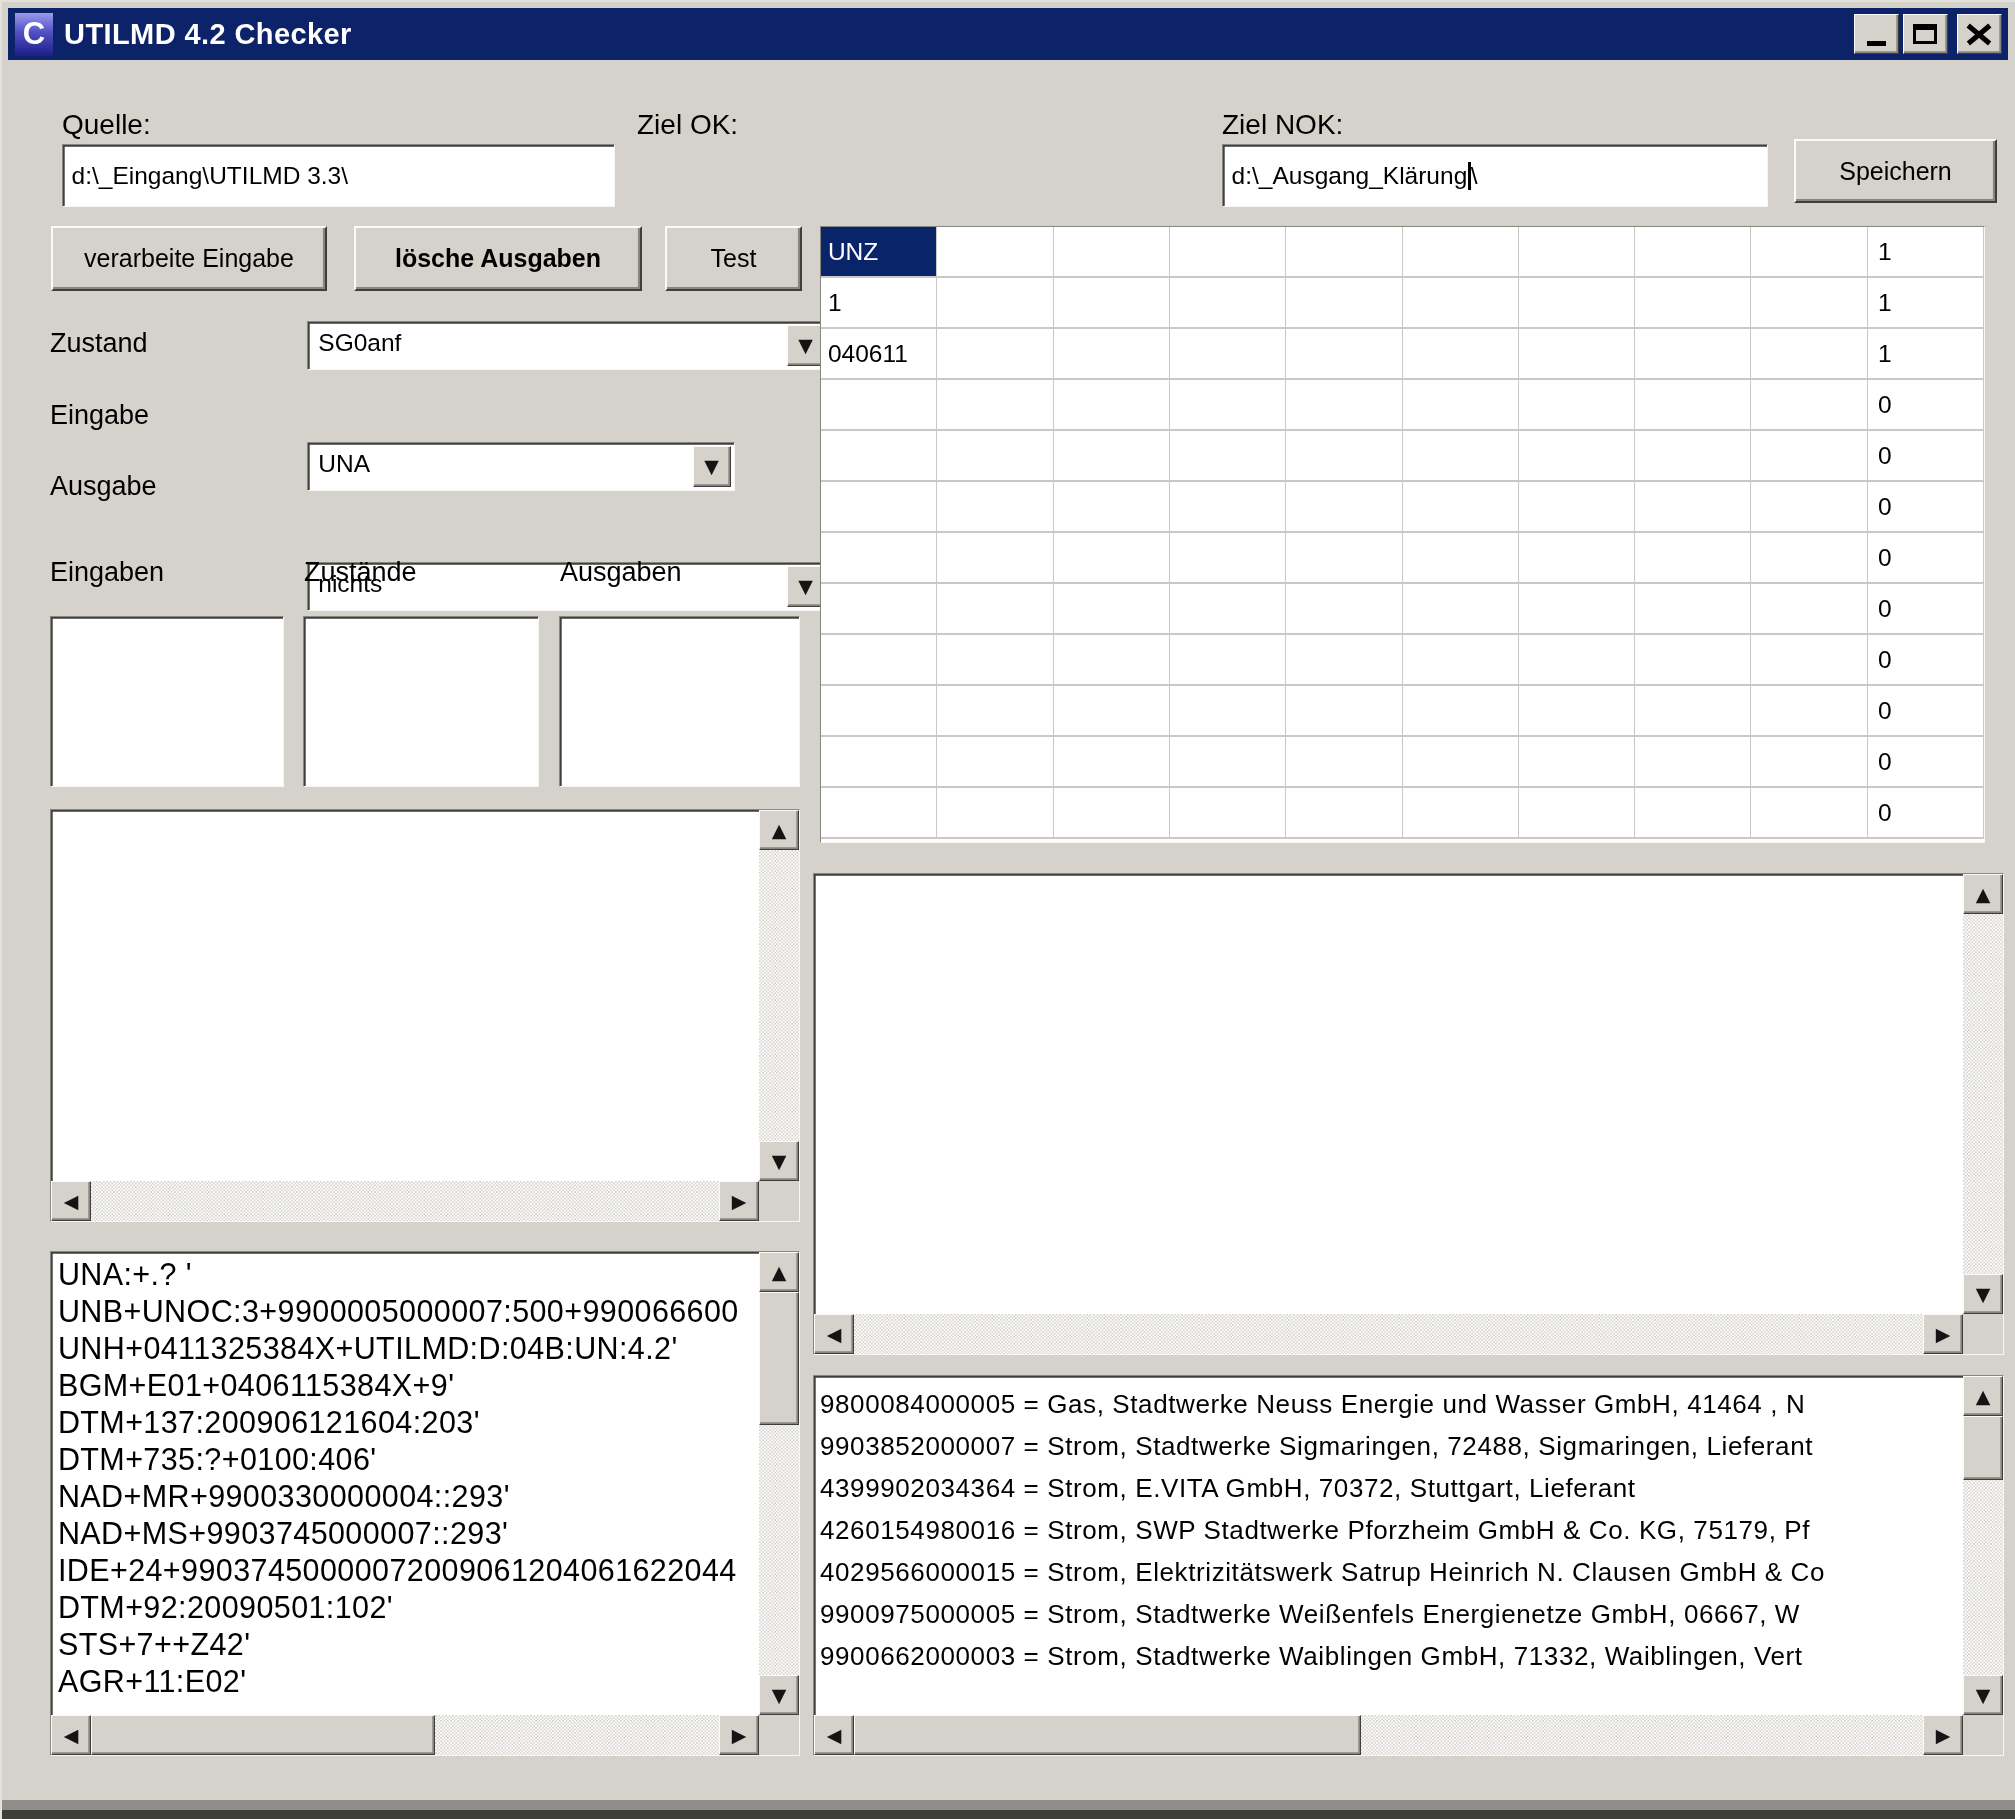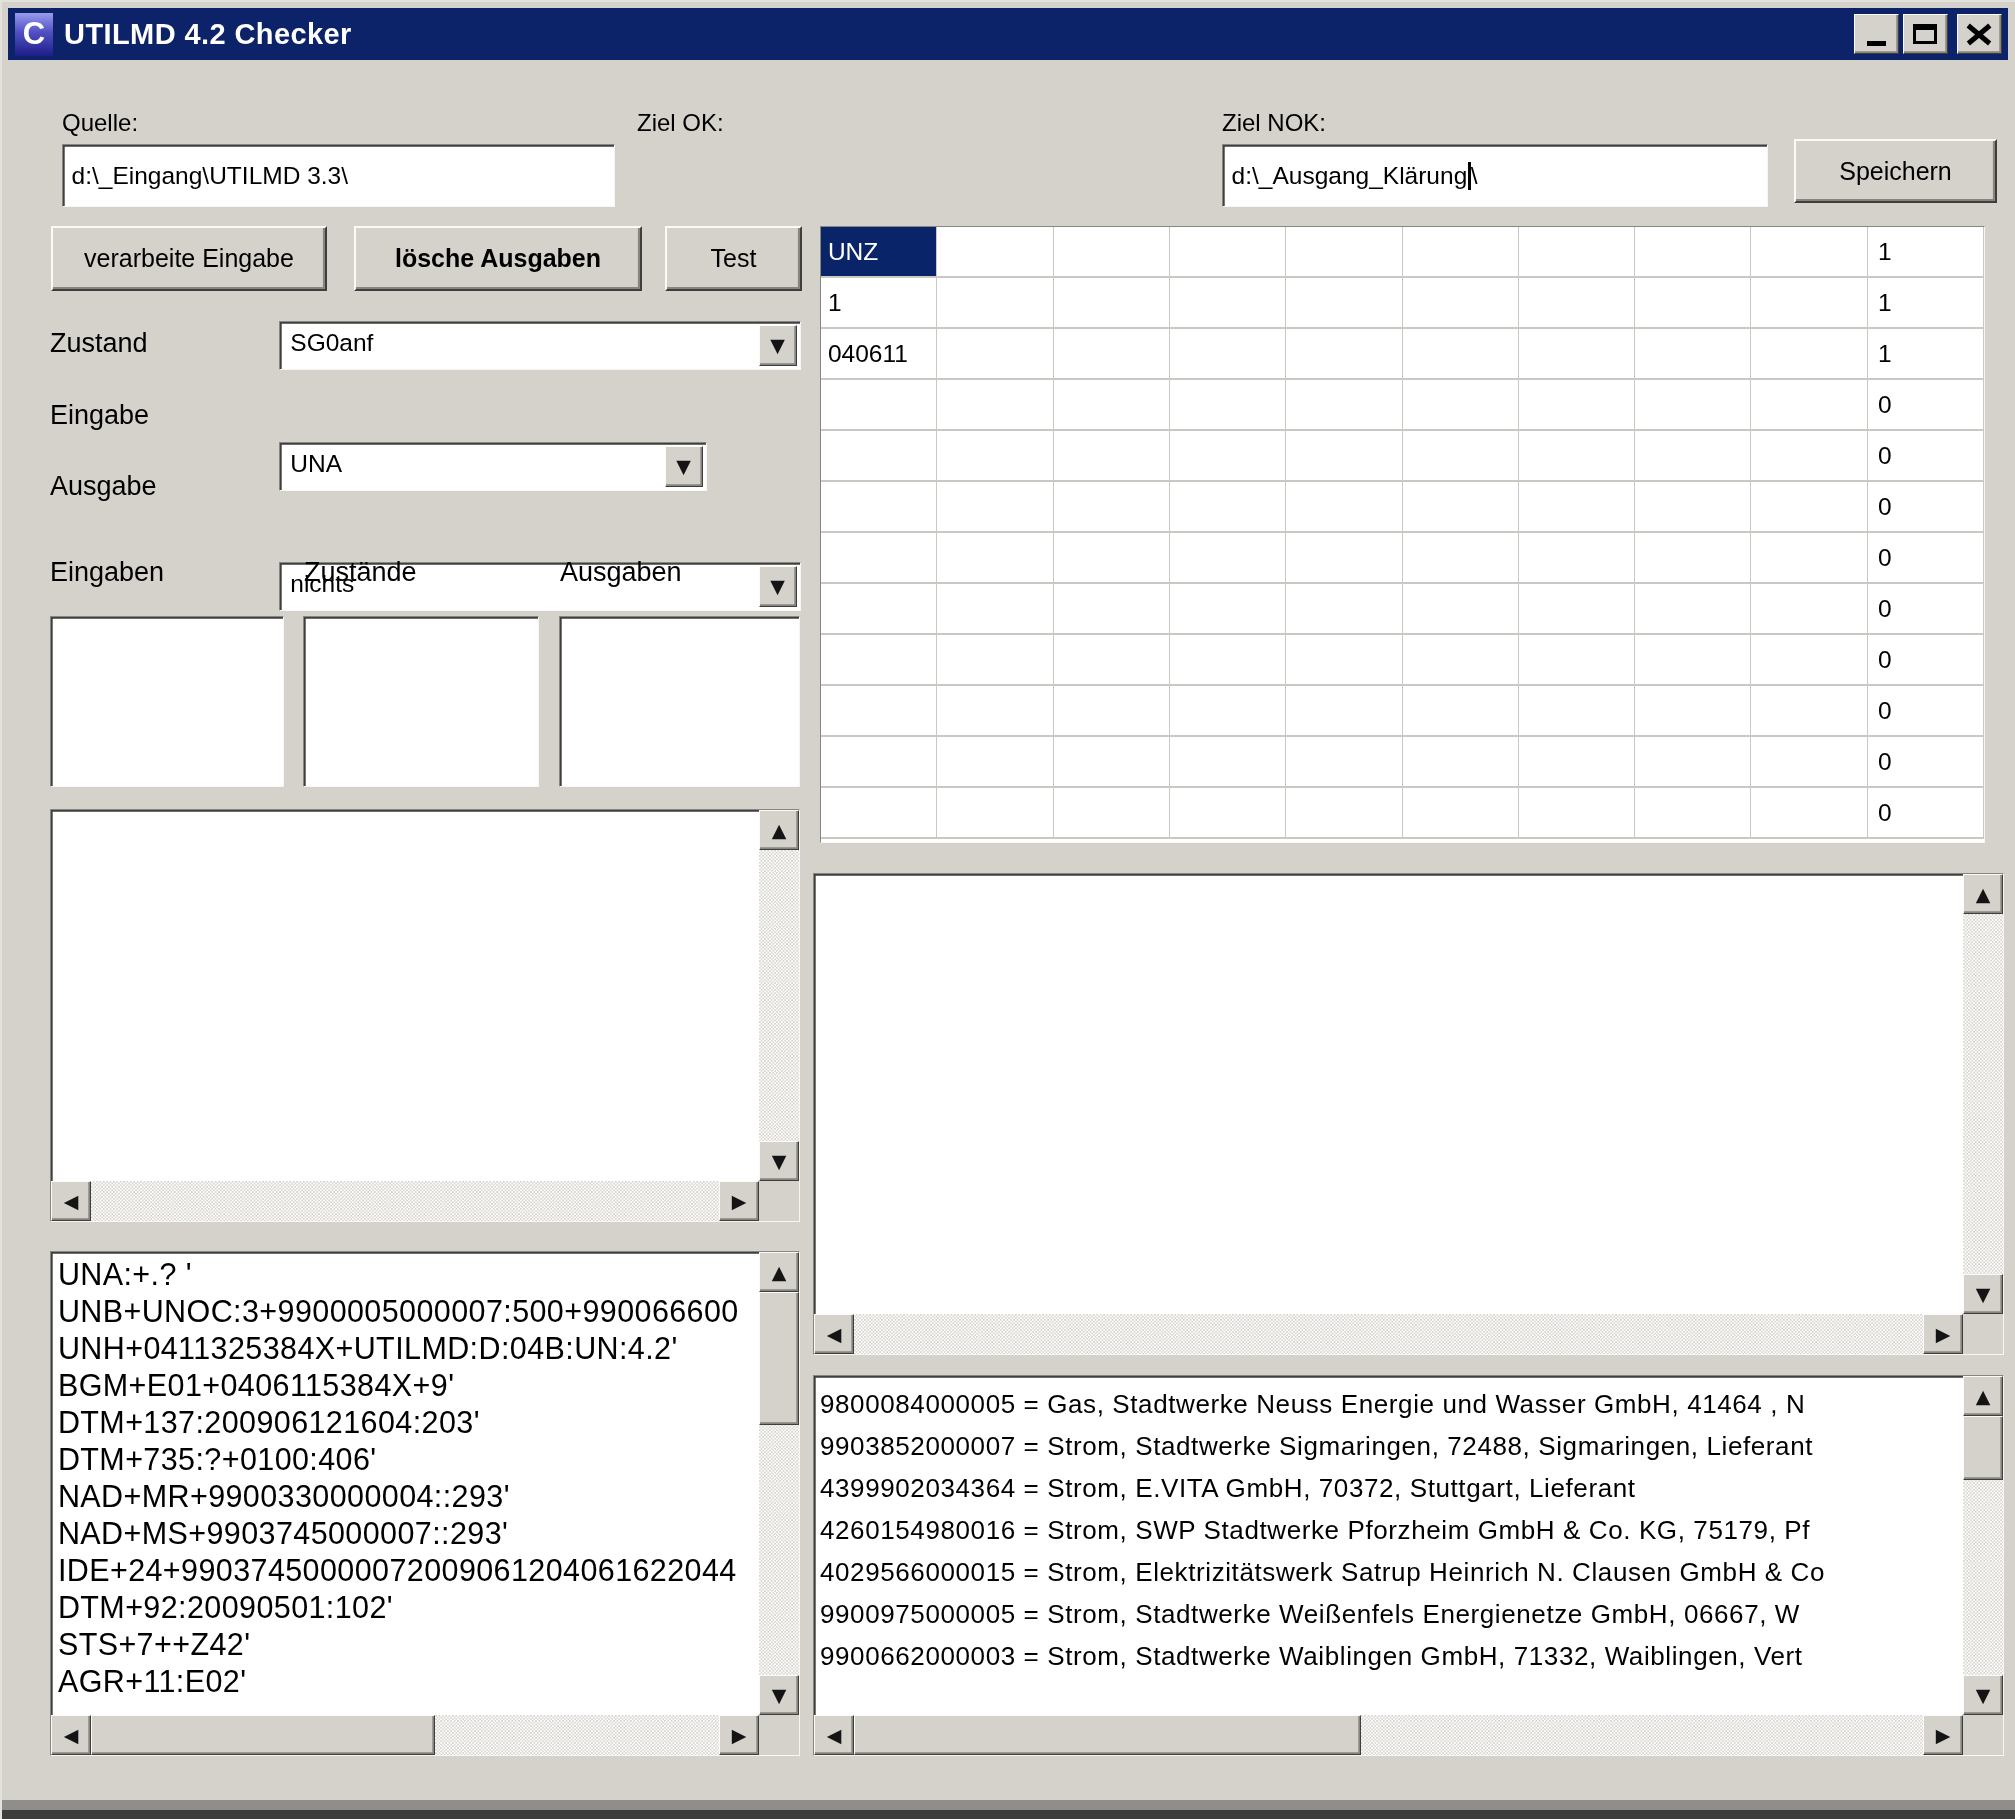--- a/index.html
+++ b/index.html
@@ -33,35 +33,35 @@
     box-shadow: inset -1.7px -1.7px 0 #87857F; }
   .winbtn.close { margin-left:9.5px; }
   .glyph-min { width:19px; height:5.2px; background:#000; margin-top:19px; }
   .glyph-max { width:24px; height:20.6px; border:3px solid #000; border-top-width:6.4px; }
   .glyph-x { position:relative; width:25px; height:21.5px; }
   .glyph-x i { position:absolute; left:-1.7px; top:8.6px; width:28px; height:4.7px; background:#000; display:block; }
   .glyph-x i:first-child { transform:rotate(40deg); }
   .glyph-x i:last-child  { transform:rotate(-40deg); }
 
   
-  .lbl { font-size:24px; white-space:nowrap; }
+  .lbl { font-size:28px; white-space:nowrap; }
   .lbl-big { font-size:27px; white-space:nowrap; }
 
   
   .field { display:flex; align-items:center; overflow:hidden; }
   .field .val { font-size:24.5px; padding-left:8.6px; white-space:pre; }
   .caret { display:inline-block; width:2.6px; height:28px; background:#000;
     vertical-align:middle; margin-left:0.9px; }
 
   
   .pushbtn { display:flex; align-items:center; justify-content:center;
     font-size:25px; white-space:nowrap; cursor:default; }
 
   
-  .combo { position:relative; }
+  .combo { position:relative;margin-left:28px; }
   .combo .val { font-size:24.5px; padding-left:10.3px; line-height:42px; white-space:nowrap; }
   .combo-btn { position:absolute; right:3.4px; top:3.4px; bottom:3.4px; width:38px;
     background:#D5D2CC; border:1.7px solid; border-color:#FBFAF7 #3E3E3C #3E3E3C #FBFAF7;
     box-shadow: inset -1.7px -1.7px 0 #87857F;
     display:flex; align-items:center; justify-content:center; }
   .ar { font-family:"DejaVu Sans",sans-serif; font-size:19px; color:#141414; line-height:1; }
 
   
   .sbar { position:absolute; display:flex; }
   .sbar.v { top:0; right:0; bottom:40px; width:40px; flex-direction:column; }

